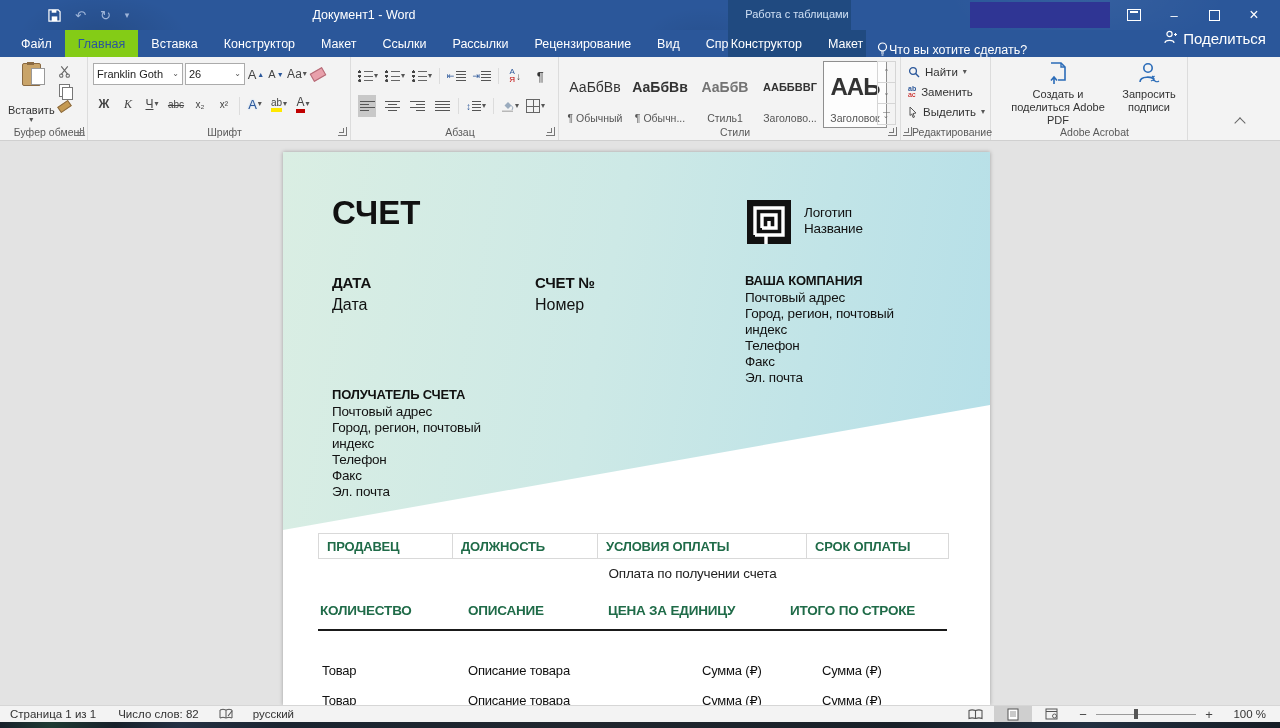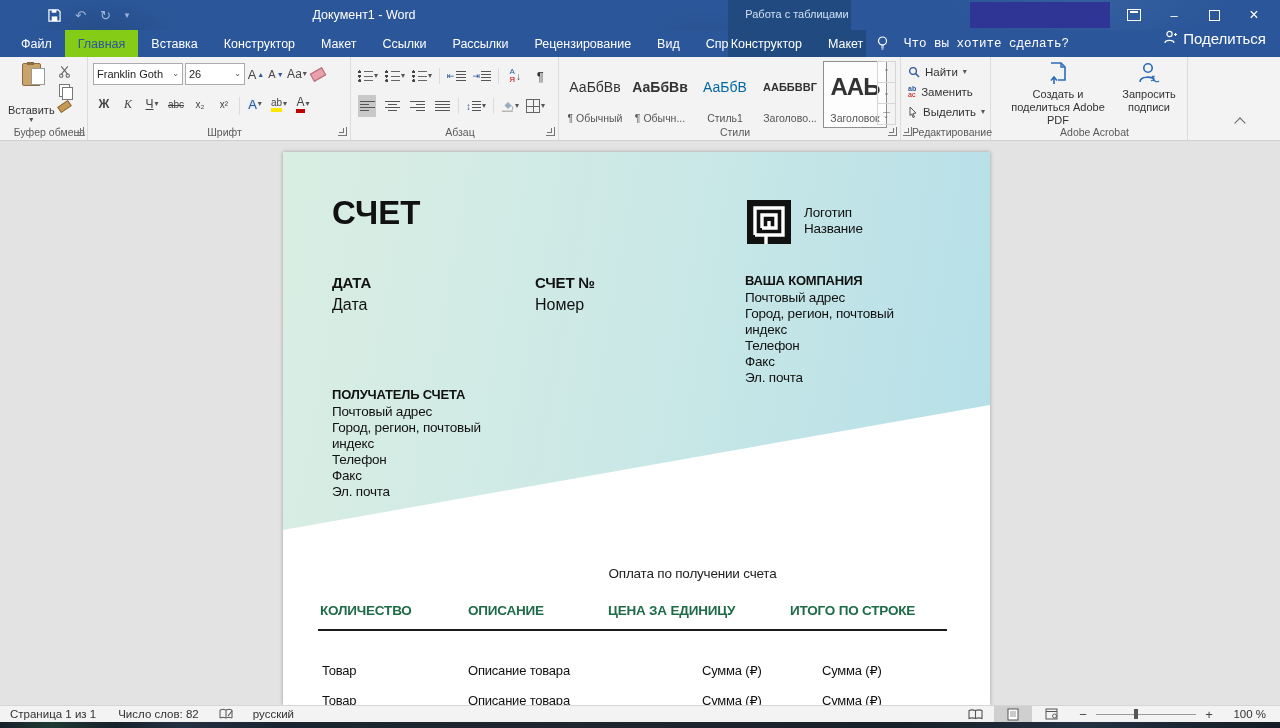--- a/index.html
+++ b/index.html
@@ -22,22 +22,22 @@
   .maxbox{width:9px;height:9px;border:1px solid #fff;display:inline-block;}
   .ribbonopt{width:12px;height:10px;border:1px solid #fff;position:relative;display:inline-block;}
   .ribbonopt:after{content:"";position:absolute;left:2px;top:1px;width:8px;height:2px;background:#fff;}
   
   #tabrow{left:0;top:30px;width:1280px;height:27px;background:#2b579a;display:flex;align-items:stretch;
     color:#fff;font-size:12.5px;}
   .rtab{padding:0 13px;display:flex;align-items:center;white-space:nowrap;}
   .rtab.active{background:#84cc16;color:#2b579a;}
   #ctx-tabs{position:absolute;left:728px;top:30px;width:138px;height:27px;display:flex;align-items:center;
     justify-content:center;gap:0;}
-  #tellme{position:absolute;left:876px;top:30px;height:27px;display:flex;align-items:center;gap:15px;
-    color:#fff;font-size:12.5px;font-family:Liberation Mono, monospace;}
+  #tellme{position:absolute;left:876px;top:30px;height:27px;display:flex;align-items:flex-end;gap:0;
+    color:#fff;font-size:12.5px;}
   #share{position:absolute;right:14px;top:30px;height:27px;display:flex;align-items:flex-start;gap:6px;
     color:#fff;font-size:15px;}
   
   #ribbon{left:0;top:57px;width:1280px;height:83px;background:#f3f3f3;border-bottom:1px solid #d0d0d0;
     font-size:11.5px;color:#444;}
   .rgroup{position:absolute;top:0;height:83px;border-right:1px solid #dcdcdc;}
   .glabel{position:absolute;bottom:2px;left:0;right:0;text-align:center;font-size:10.5px;color:#5a5a5a;padding-left:12px;}
   .launcher{position:absolute;right:3px;bottom:4px;width:8px;height:8px;border-right:1px solid #777;
     border-bottom:1px solid #777;}
   .launcher:after{content:"";position:absolute;right:2px;bottom:2px;width:4px;height:4px;
@@ -324,21 +324,21 @@
     <div style="position:absolute;left:5px;top:4px;display:flex;gap:1px;">
       <div class="stylecard">
         <span class="sprev" style="font-size:14px;">АаБбВв</span>
         <span class="sname">¶ Обычный</span>
       </div>
       <div class="stylecard">
         <span class="sprev" style="font-size:14px;font-weight:bold;">АаБбВв</span>
         <span class="sname">¶ Обычн...</span>
       </div>
       <div class="stylecard">
-        <span class="sprev" style="font-size:14px;font-weight:normal;color:#0369a1;">АаБбВ</span>
+        <span class="sprev" style="font-size:14px;font-weight:bold;color:#737373;">АаБбВ</span>
         <span class="sname">Стиль1</span>
       </div>
       <div class="stylecard">
         <span class="sprev" style="font-size:11px;font-weight:bold;">ААББВВГ</span>
         <span class="sname">Заголово...</span>
       </div>
       <div class="stylecard sel">
         <span class="sprev" style="font-size:24px;font-weight:bold;letter-spacing:-1px;">ААЬ</span>
         <span class="sname">Заголовок</span>
       </div>
@@ -453,20 +453,26 @@
       <div class="dlabel">ПОЛУЧАТЕЛЬ СЧЕТА</div>
       <div class="dlines" style="margin-top:2px;">
         <div>Почтовый адрес</div>
         <div>Город, регион, почтовый индекс</div>
         <div>Телефон</div>
         <div>Факс</div>
         <div>Эл. почта</div>
       </div>
     </div>
 
+    <div id="info-table">
+      <span class="cell green">ПРОДАВЕЦ</span>
+      <span class="cell green">ДОЛЖНОСТЬ</span>
+      <span class="cell green">УСЛОВИЯ ОПЛАТЫ</span>
+      <span class="cell green">СРОК ОПЛАТЫ</span>
+    </div>
     <div class="abs" style="left:35px;top:414px;width:629px;text-align:center;padding-left:120px;box-sizing:border-box;font-size:13.5px;color:#222;letter-spacing:-0.2px;">Оплата по получении счета</div>
 
     <span class="abs itemhead green" style="left:37px;">КОЛИЧЕСТВО</span>
     <span class="abs itemhead green" style="left:185px;">ОПИСАНИЕ</span>
     <span class="abs itemhead green" style="left:325px;">ЦЕНА ЗА ЕДИНИЦУ</span>
     <span class="abs itemhead green" style="left:507px;">ИТОГО ПО СТРОКЕ</span>
     <div class="abs" style="left:35px;top:477px;width:629px;border-top:2px solid #1a1a1a;"></div>
 
     <div>
       <span class="abs itemcell" style="left:39px;top:511px;">Товар</span>

